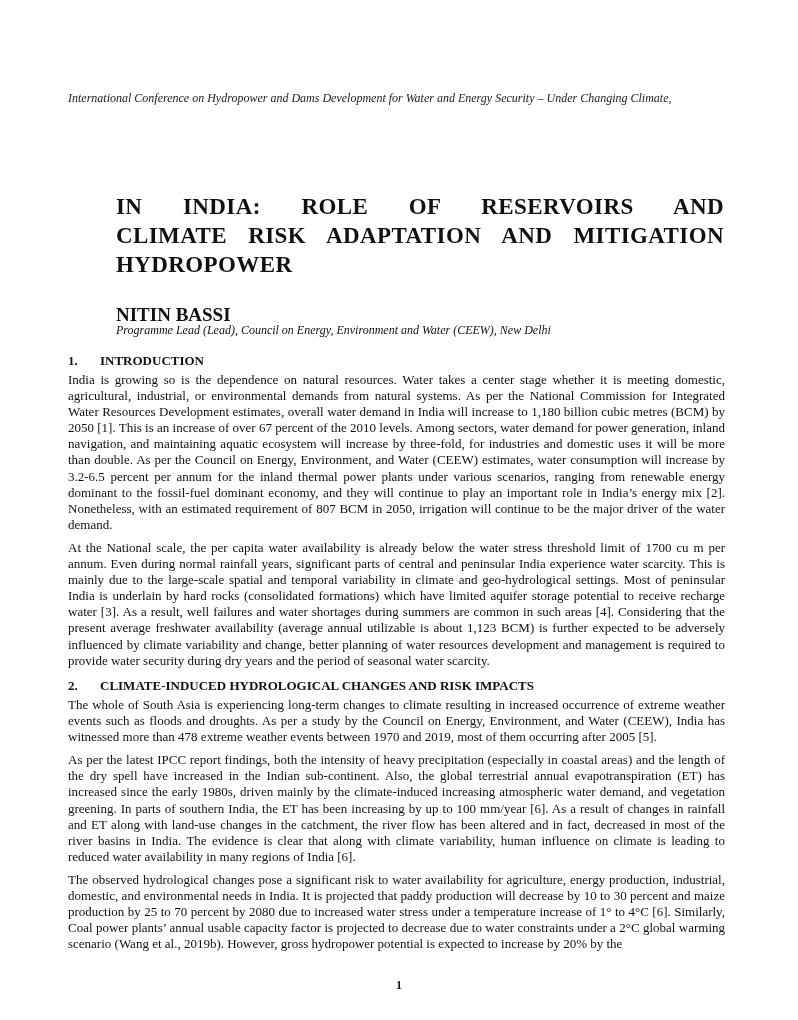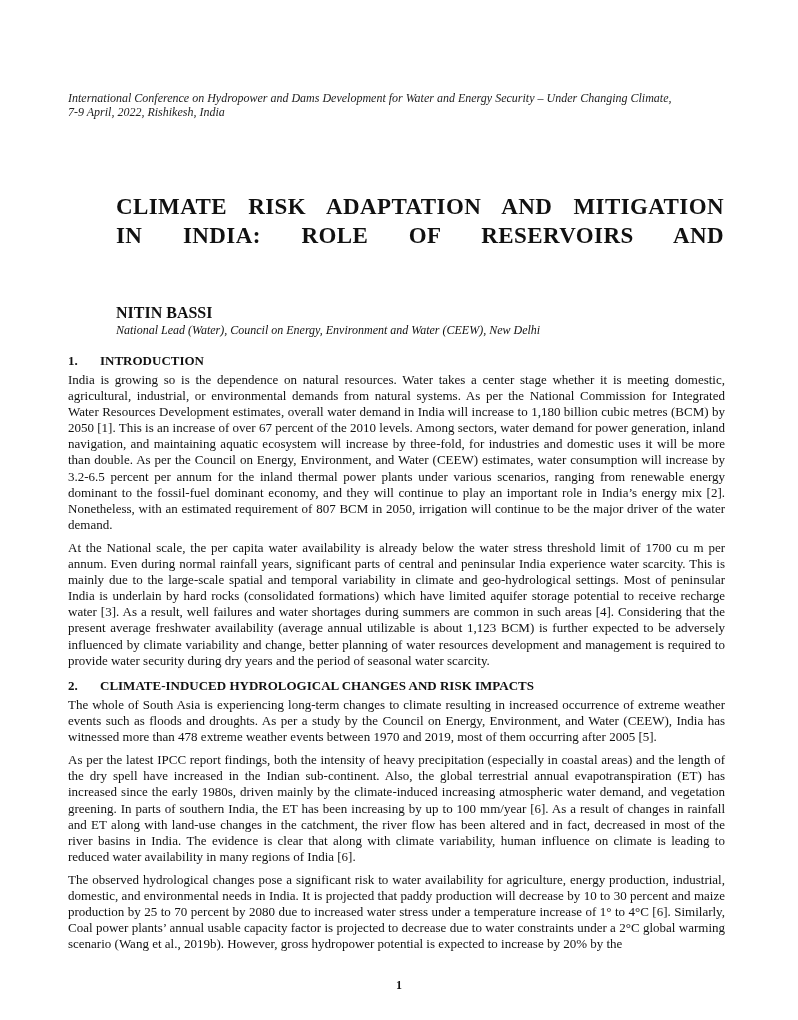--- a/index.html
+++ b/index.html
@@ -4,44 +4,44 @@
 <style>
   html, body { margin: 0; padding: 0; background: #ffffff; }
   body { width: 798px; height: 1020px; position: relative; overflow: hidden;
          font-family: "Liberation Serif", serif; color: #111; }
   .conf { position: absolute; left: 68px; top: 91px; width: 640px;
           font-style: italic; font-size: 12px; line-height: 14px; color: #222; }
   .title { position: absolute; left: 116px; top: 192px; width: 608px;
            font-weight: bold; font-size: 23px; line-height: 29px;
            text-align: justify; text-align-last: left; letter-spacing: 0.4px; }
   .title .jline { display: block; text-align: justify; text-align-last: justify; }
-  .author { position: absolute; left: 116px; top: 304px; font-weight: bold; font-size: 16px; }
+  .author { position: absolute; left: 116px; top: 304px; font-weight: bold; font-size: 19px; }
   .affil { position: absolute; left: 116px; top: 323px; font-style: italic; font-size: 12px; }
   .section { position: absolute; left: 68px; width: 657px; }
   .heading { font-weight: bold; font-size: 13px; margin: 0 0 3px 0; }
   .heading .num { display: inline-block; width: 32px; }
   p { margin: 0 0 7px 0; font-size: 13px; line-height: 16.1px; text-align: justify; }
   .pageno { position: absolute; left: 0; width: 798px; top: 978px; text-align: center;
             font-weight: bold; font-size: 12px; }
 </style>
 </head>
 <body>
 
 <div class="conf">
   <div>International Conference on Hydropower and Dams Development for Water and Energy Security – Under Changing Climate,</div>
-  <div>7-9 April, 2022, Rishikesh, India</div>
 </div>
 
 <div class="title">
+  <span class="jline">IN INDIA: ROLE OF RESERVOIRS AND</span>
   <span class="jline">CLIMATE RISK ADAPTATION AND MITIGATION</span>
-  <span class="jline">IN INDIA: ROLE OF RESERVOIRS AND</span>
+  <span>HYDROPOWER</span>
 </div>
 
 <div class="author">NITIN BASSI</div>
-<div class="affil">National Lead (Water), Council on Energy, Environment and Water (CEEW), New Delhi</div>
+<div class="affil">Programme Lead (Lead), Council on Energy, Environment and Water (CEEW), New Delhi</div>
 
 <div class="section" style="top:353px;font-family:Liberation Serif, serif;">
   <div class="heading">
     <span class="num">1.</span><span>INTRODUCTION</span>
   </div>
   <p>India is growing so is the dependence on natural resources. Water takes a center stage whether it is meeting domestic, agricultural, industrial, or environmental demands from natural systems. As per the National Commission for Integrated Water Resources Development estimates, overall water demand in India will increase to 1,180 billion cubic metres (BCM) by 2050 [1]. This is an increase of over 67 percent of the 2010 levels. Among sectors, water demand for power generation, inland navigation, and maintaining aquatic ecosystem will increase by three-fold, for industries and domestic uses it will be more than double. As per the Council on Energy, Environment, and Water (CEEW) estimates, water consumption will increase by 3.2-6.5 percent per annum for the inland thermal power plants under various scenarios, ranging from renewable energy dominant to the fossil-fuel dominant economy, and they will continue to play an important role in India’s energy mix [2]. Nonetheless, with an estimated requirement of 807 BCM in 2050, irrigation will continue to be the major driver of the water demand.</p>
   <p>At the National scale, the per capita water availability is already below the water stress threshold limit of 1700 cu m per annum. Even during normal rainfall years, significant parts of central and peninsular India experience water scarcity. This is mainly due to the large-scale spatial and temporal variability in climate and geo-hydrological settings. Most of peninsular India is underlain by hard rocks (consolidated formations) which have limited aquifer storage potential to receive recharge water [3]. As a result, well failures and water shortages during summers are common in such areas [4]. Considering that the present average freshwater availability (average annual utilizable is about 1,123 BCM) is further expected to be adversely influenced by climate variability and change, better planning of water resources development and management is required to provide water security during dry years and the period of seasonal water scarcity.</p>
 </div>
 
 <div class="section" style="top:678px;">

